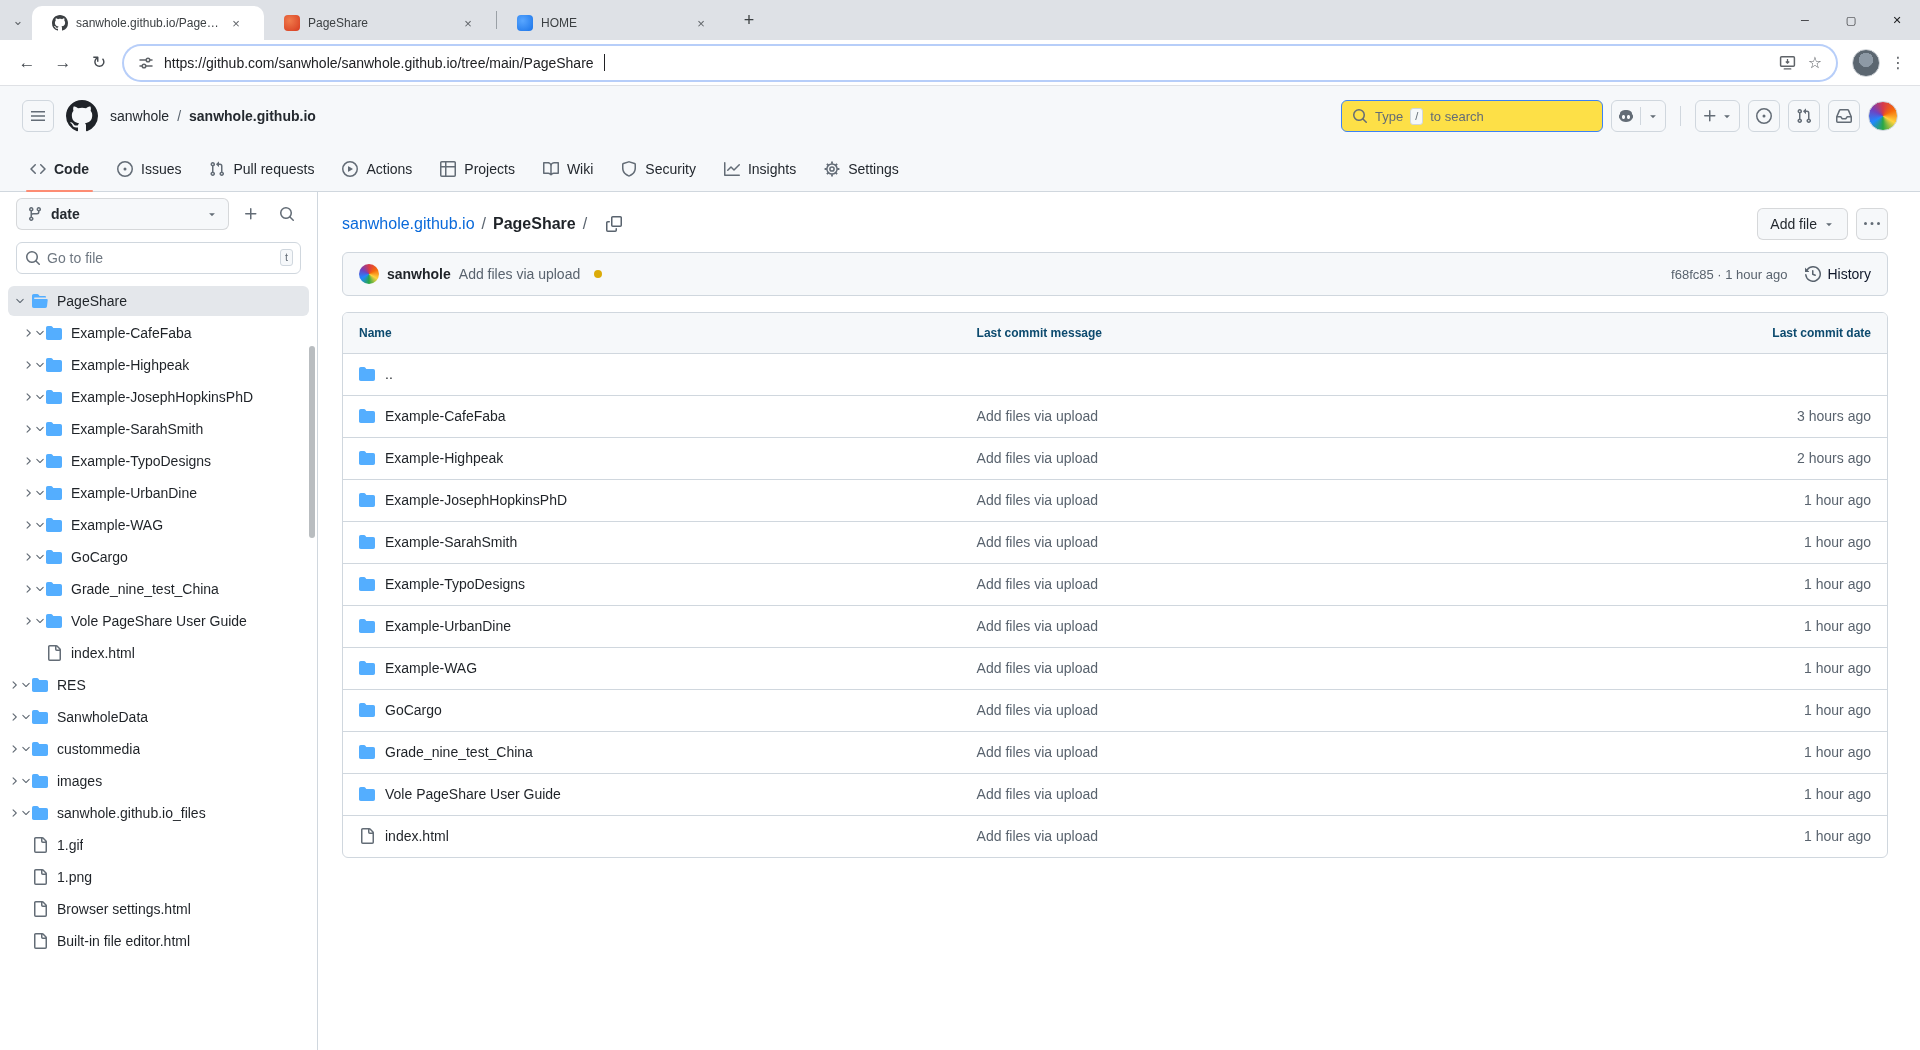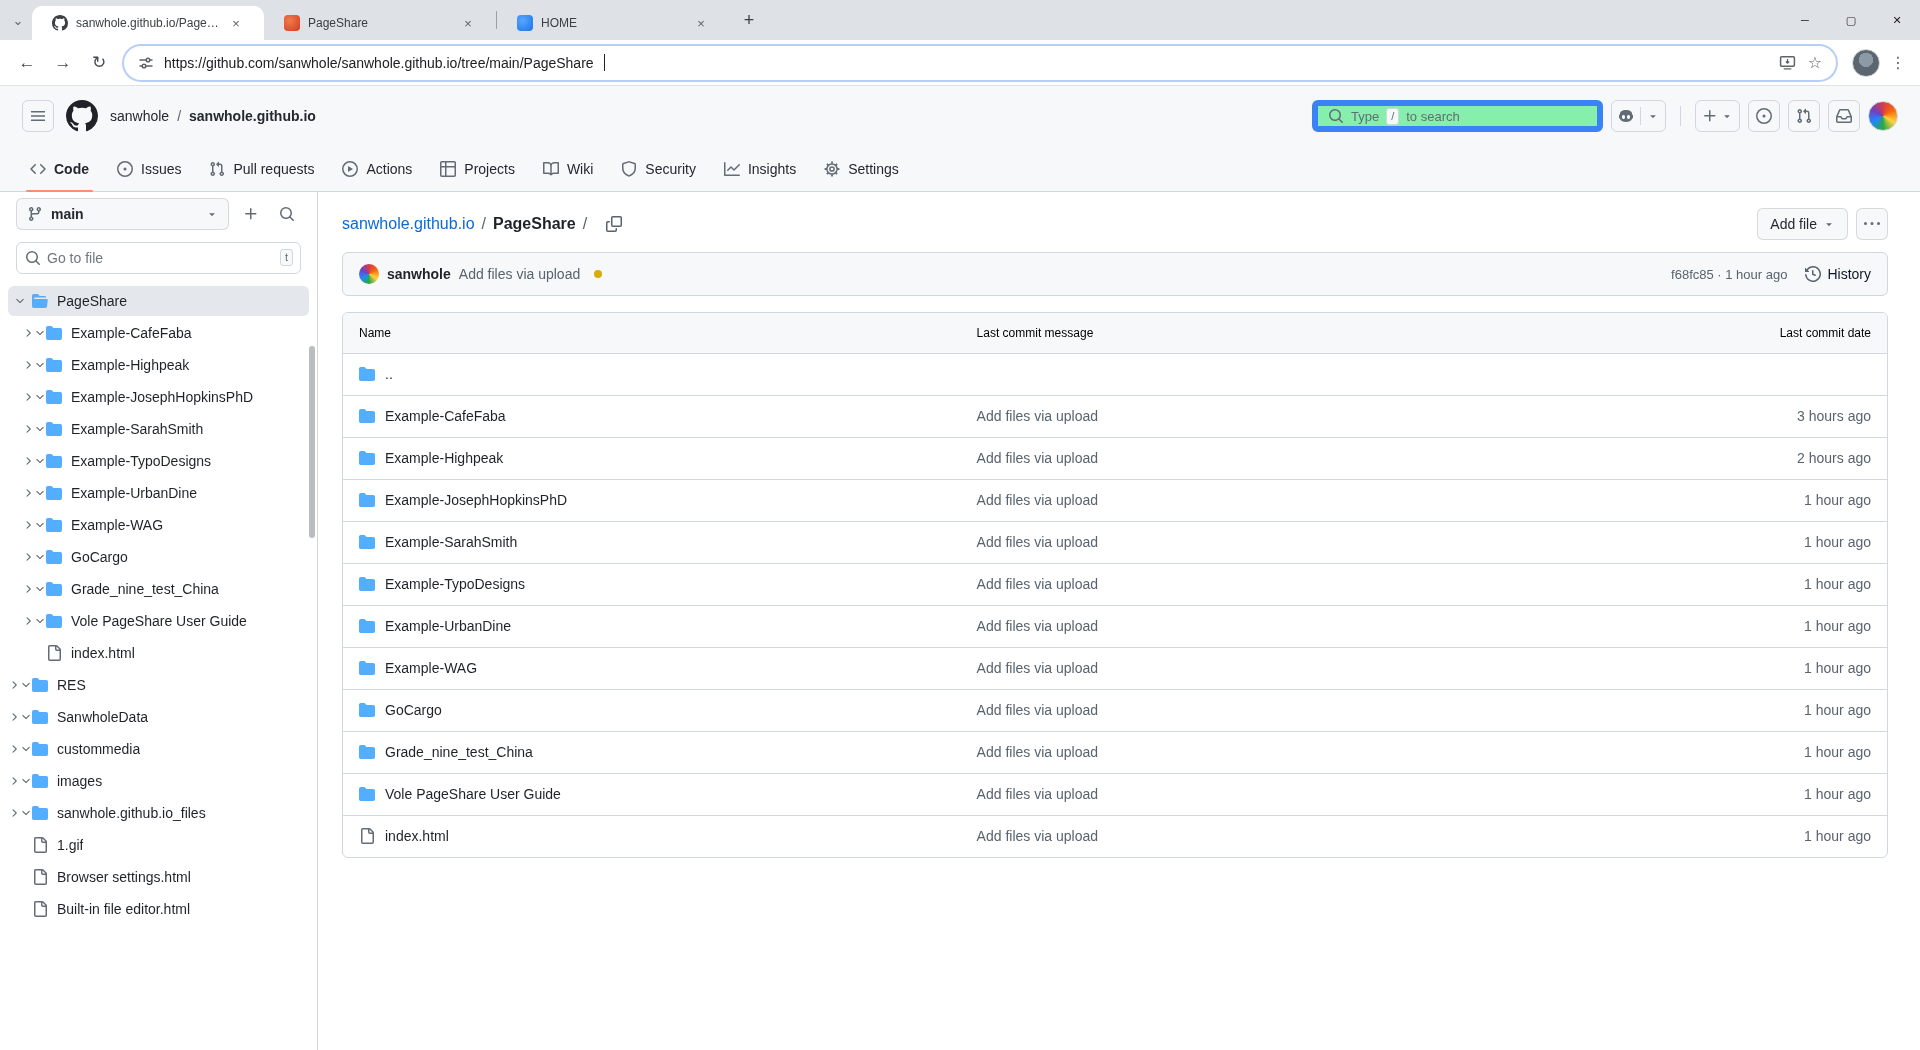--- a/index.html
+++ b/index.html
@@ -36,21 +36,21 @@
   .kebab-v { width: 24px; display: flex; align-items: center; justify-content: center; font-size: 16px; color: #5f6368; }
 
   
   .gh-header { height: 60px; background: #f6f8fa; display: flex; align-items: center; gap: 12px; padding: 0 22px; }
   .icon-btn { height: 32px; min-width: 32px; border: 1px solid #d0d7de; border-radius: 6px; background: transparent; display: flex; align-items: center; justify-content: center; color: #636c76; gap: 3px; padding: 0 6px; }
   .gh-logo { color: #1f2328; }
   .ctx { display: flex; align-items: center; gap: 8px; font-size: 14px; color: #24292f; }
   .ctx .sep { color: #59636e; }
   .ctx .repo { font-weight: 600; }
   .gh-right { margin-left: auto; display: flex; align-items: center; gap: 8px; }
-  .gh-search { width: 291px; height: 32px; border: 6px solid #3b82f6; border-radius: 6px; display: flex; align-items: center; gap: 7px; padding: 0 10px; color: #636c76; font-size: 13px; background: #86efac; }
+  .gh-search { width: 262px; height: 32px; border: 1px solid #3b82f6; border-radius: 6px; display: flex; align-items: center; gap: 7px; padding: 0 10px; color: #636c76; font-size: 13px; background: #fde047; }
   .keycap { border: 1px solid #d0d7de; border-radius: 3px; padding: 0 4px; font-size: 11px; line-height: 15px; color: #636c76; background: #f6f8fa; }
   .hdr-divider { width: 1px; height: 20px; background: #d0d7de; margin: 0 6px; }
   .split-sep { width: 1px; height: 18px; background: #d0d7de; margin: 0 3px; }
   .gh-avatar { width: 30px; height: 30px; border-radius: 50%; border: 1px solid #d0d7de; background: conic-gradient(#d73a49, #f66a0a, #ffd33d, #28a745, #2188ff, #6f42c1, #d73a49); }
 
   
   .gh-nav { height: 46px; background: #f6f8fa; border-bottom: 1px solid #d0d7de; display: flex; align-items: stretch; padding: 0 16px; }
   .nav-tab { display: flex; align-items: center; gap: 8px; padding: 0 14px; font-size: 14px; color: #24292f; position: relative; }
   .nav-tab svg { color: #636c76; }
   .nav-tab.active { font-weight: 600; }
@@ -108,21 +108,21 @@
   .commit-msg { color: #59636e; }
   .status-dot { width: 8px; height: 8px; border-radius: 50%; background: #dbab09; margin-left: 6px; }
   .commit-right { margin-left: auto; display: flex; align-items: center; gap: 18px; }
   .commit-meta { color: #59636e; font-size: 13px; }
   .history { display: flex; align-items: center; gap: 6px; color: #0f172a; cursor: pointer; }
   .history svg { color: #59636e; }
 
   .table-wrap { margin-top: 16px; border: 1px solid #d0d7de; border-radius: 6px; overflow: hidden; }
   table.file-table { width: 100%; border-collapse: collapse; }
   .file-table thead tr { background: #f6f8fa; height: 40px; }
-  .file-table th { text-align: left; font-size: 12px; font-weight: 400; color: #000000; padding: 0 16px; border-bottom: 1px solid #d0d7de; }
+  .file-table th { text-align: left; font-size: 12px; font-weight: 700; color: #0c4a6e; padding: 0 16px; border-bottom: 1px solid #d0d7de; }
   th.col-name { width: 40%; }
   th.col-msg { width: 40%; }
   th.col-date { width: 20%; text-align: right; }
   .file-table td { height: 41px; padding: 0 16px; font-size: 14px; }
   .file-table tbody tr + tr td { border-top: 1px solid #d0d7de; }
   .cell-name { display: flex; align-items: center; gap: 10px; height: 41px; }
   .fname { color: #1f2328; cursor: pointer; }
   .cell-msg .msg-link { color: #59636e; cursor: pointer; }
   .cell-date { color: #59636e; text-align: right; white-space: nowrap; }
   .file-row .f-ico { margin-right: 0; }
@@ -408,21 +408,21 @@
 
 <div class="content">
 
   <div class="sidebar">
 
     <div class="branch-row">
       <button class="branch-btn">
         <svg class="oct" width="16" height="16">
             <use href="#i-branch"></use>
           </svg>
-        <span class="bname">main</span>
+        <span class="bname">date</span>
         <svg class="oct" width="12" height="12">
             <use href="#i-caret"></use>
           </svg>
       </button>
       <button class="sb-iconbtn">
         <svg class="oct" width="16" height="16">
             <use href="#i-plus"></use>
           </svg>
       </button>
       <button class="sb-iconbtn">
@@ -705,20 +705,35 @@
             </svg>
             <svg class="oct chev-down" width="12" height="12">
               <use href="#i-chev-down"></use>
             </svg>
           </span>
 
           <svg class="oct f-ico ico-file" width="16" height="16">
             <use href="#i-file"></use>
           </svg>
           <span class="tree-label">1.gif</span>
+        </li>
+        <li class="tree-row file d0">
+          <span class="chev">
+            <svg class="oct chev-right" width="12" height="12">
+              <use href="#i-chev-right"></use>
+            </svg>
+            <svg class="oct chev-down" width="12" height="12">
+              <use href="#i-chev-down"></use>
+            </svg>
+          </span>
+
+          <svg class="oct f-ico ico-file" width="16" height="16">
+            <use href="#i-file"></use>
+          </svg>
+          <span class="tree-label">1.png</span>
         </li>
         <li class="tree-row file d0">
           <span class="chev">
             <svg class="oct chev-right" width="12" height="12">
               <use href="#i-chev-right"></use>
             </svg>
             <svg class="oct chev-down" width="12" height="12">
               <use href="#i-chev-down"></use>
             </svg>
           </span>

